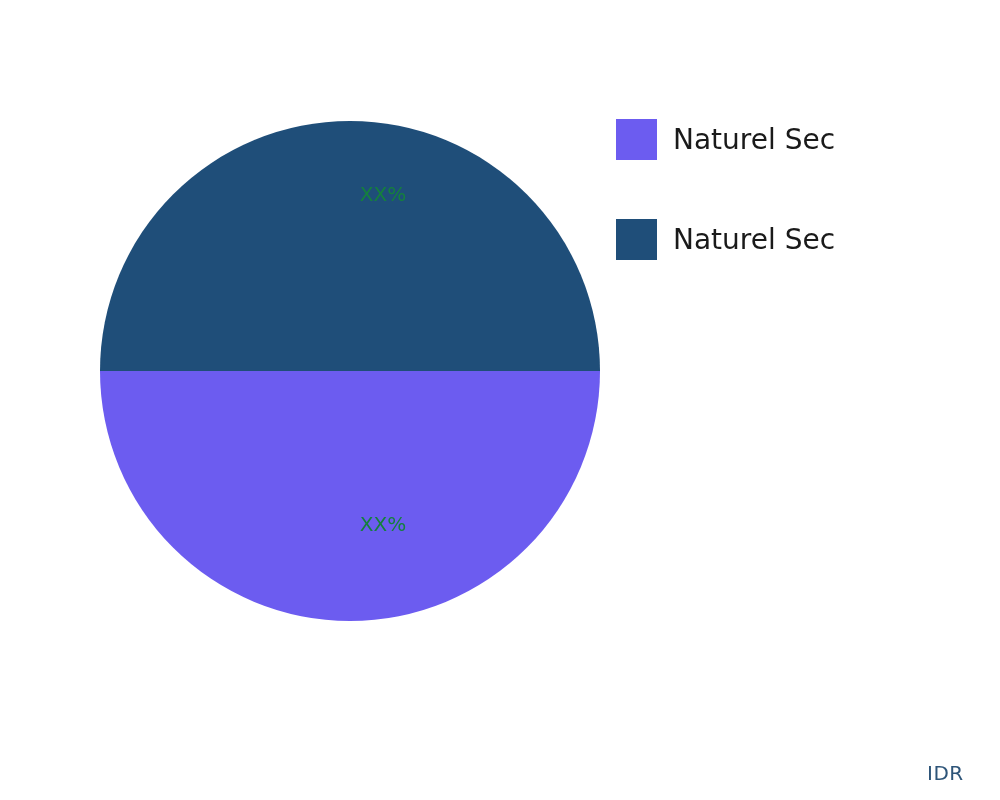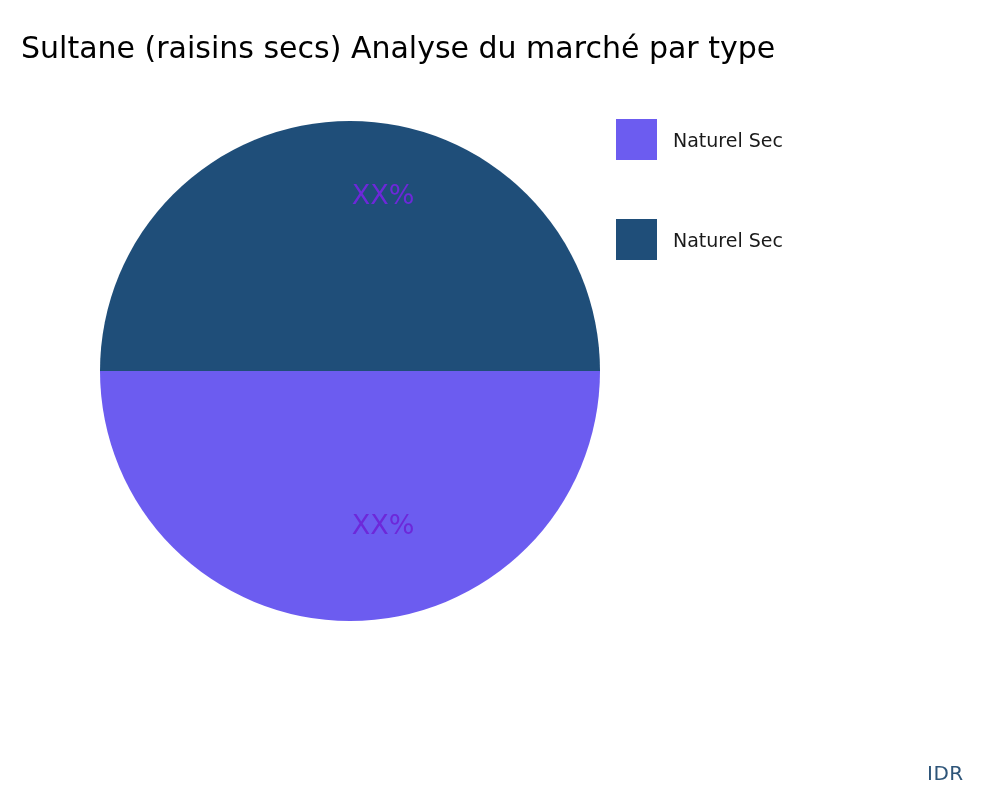--- a/index.html
+++ b/index.html
@@ -40,23 +40,23 @@
     width: 500px;
     height: 500px;
   }
   #pie-svg {
     display: block;
     width: 500px;
     height: 500px;
   }
   .slice-label {
     position: absolute;
-    font-size: 27px;
+    font-size: 20px;
     line-height: 27px;
-    color: #6d28d9;
+    color: #15803d;
     white-space: nowrap;
     transform: translate(-50%, -50%);
     pointer-events: none;
   }
   #slice-label-0 {
     left: 283px;   
     top: 403px;    
   }
   #slice-label-1 {
     left: 283px;   
@@ -80,21 +80,21 @@
     left: 0;
     top: 0;
     width: 41px;
     height: 41px;
   }
   .legend-label {
     position: absolute;
     left: 57px;
     top: 50%;
     transform: translateY(-50%);
-    font-size: 19px;
+    font-size: 28px;
     line-height: 30px;
     color: #1a1a1a;
     white-space: nowrap;
   }
 
   
   #watermark {
     position: absolute;
     left: 927px;
     top: 757px;
@@ -103,21 +103,20 @@
     color: #2e5579;
     white-space: nowrap;
     letter-spacing: 0.5px;
   }
 </style>
 </head>
 <body>
 
 <div id="canvas" style="background: rgb(255, 255, 255);">
 
-  <div id="chart-title" style="color: rgb(0, 0, 0);">Sultane (raisins secs) Analyse du marché par type</div>
 
   <div id="pie-area">
     <svg id="pie-svg" viewBox="0 0 500 500" xmlns="http://www.w3.org/2000/svg">
 
       <path id="pie-slice-1" d="M 250 250 L 500 250 A 250 250 0 0 0 0 250 Z" fill="#1f4e79"></path>
 
       <path id="pie-slice-0" d="M 250 250 L 0 250 A 250 250 0 0 0 500 250 Z" fill="#6c5cf0"></path>
     </svg>
 
     <div class="slice-label" id="slice-label-1">XX%</div>

